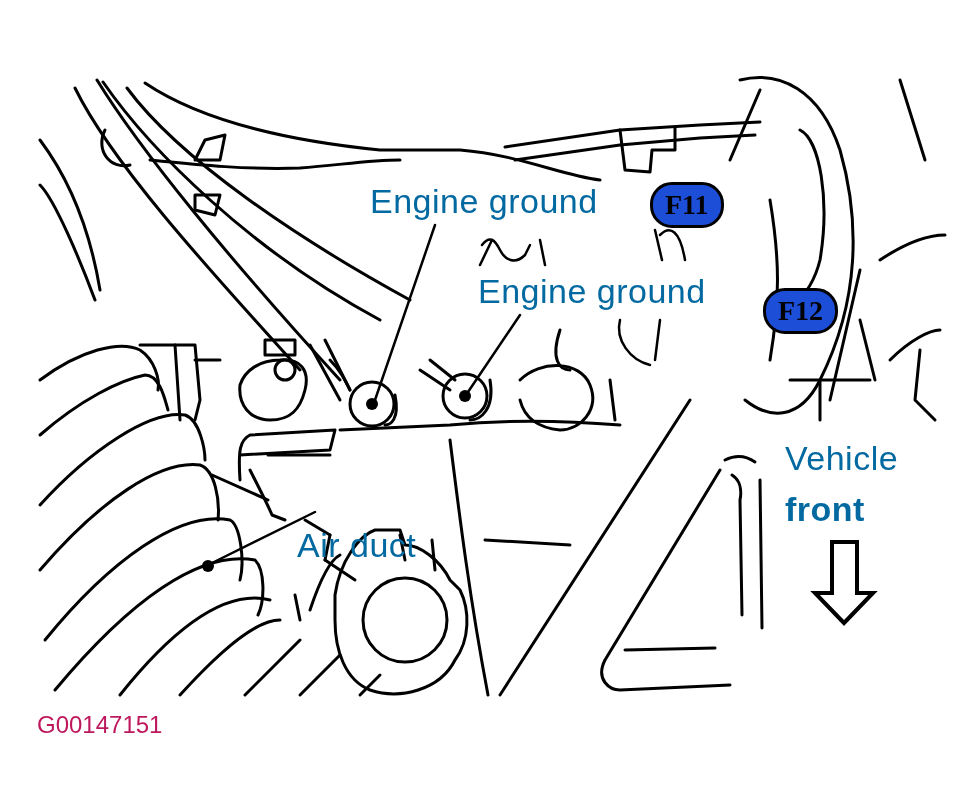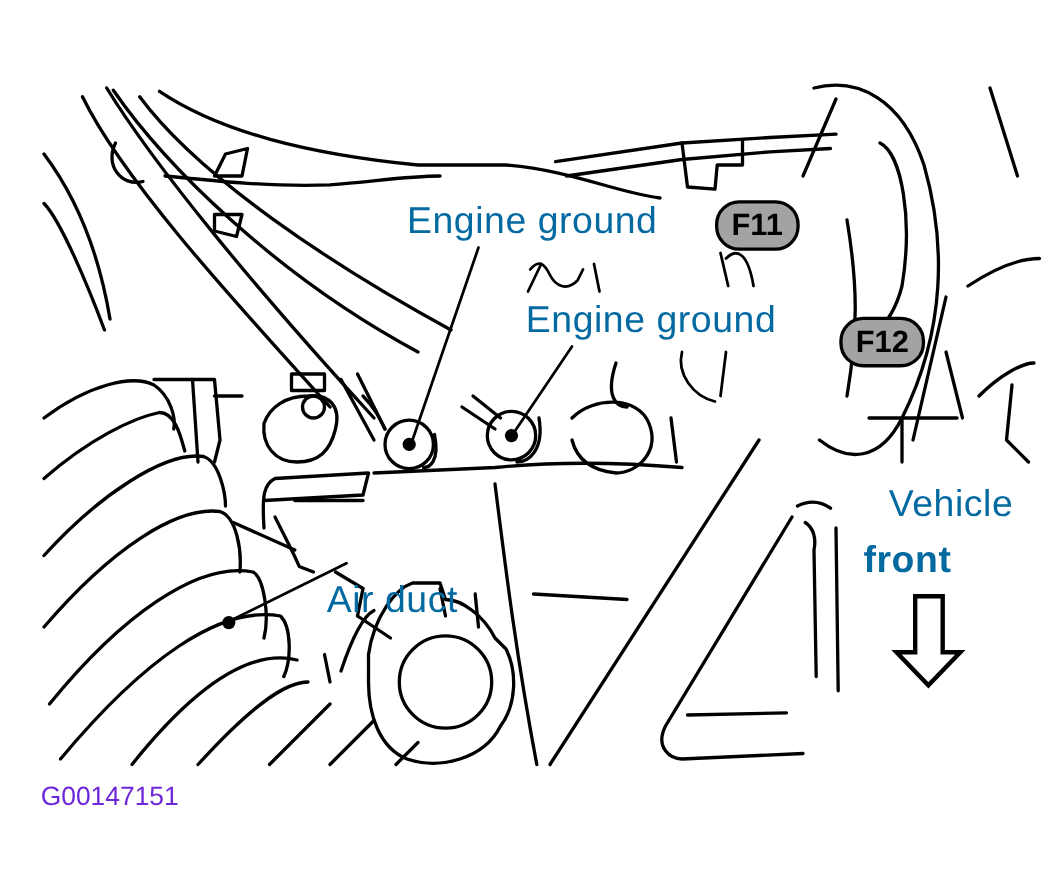--- a/index.html
+++ b/index.html
@@ -2,22 +2,22 @@
 <html><head>
   <meta charset="utf-8">
   <style>
     html, body { margin: 0; padding: 0; background: #ffffff; }
     body { width: 965px; height: 809px; position: relative; overflow: hidden; font-family: "Liberation Sans", sans-serif; }
     #diagram { position: absolute; left: 0; top: 0; width: 965px; height: 809px; }
     .ln { fill: none; stroke: #000; stroke-width: 3; stroke-linecap: round; stroke-linejoin: round; }
     .thin { stroke-width: 2.5; }
     .dot { fill: #000; }
     .label { position: absolute; color: #0369a1; font-size: 34px; letter-spacing: 0.5px; white-space: nowrap; line-height: 1; }
-    .badge { position: absolute; border: 3px solid #000; border-radius: 22px; font-weight: bold; font-size: 28px; line-height: 1; padding: 6px 12px 6px 12px; background: #a3a3a3; color: #000; }
-    .caption { position: absolute; font-size: 24px; color: #6d28d9; line-height: 1; }
+    .badge { position: absolute; border: 3px solid #000; border-radius: 22px; font-weight: bold; font-size: 28px; line-height: 1; padding: 6px 12px 6px 12px; background: #1d4ed8; color: #000; font-family: Liberation Serif, serif; }
+    .caption { position: absolute; font-size: 24px; color: #be185d; line-height: 1; }
     .arrow { position: absolute; }
   </style>
 </head>
 <body>
 
 <svg id="diagram" viewBox="0 0 965 809" xmlns="http://www.w3.org/2000/svg">
 
   <g>
     <path class="ln" d="M75 88 C 110 160, 200 260, 300 370"></path>
     <path class="ln" d="M97 80 C 140 150, 230 260, 340 380"></path>
@@ -137,20 +137,20 @@
 </svg>
 
 <div class="label" style="left:370px; top:184px;">Engine ground</div>
 <div class="badge" style="left:650px; top:182px;">F11</div>
 
 <div class="label" style="left:478px; top:274px;">Engine ground</div>
 <div class="badge" style="left:763px; top:288px;">F12</div>
 
 <div class="label" style="left:297px; top:492px;margin-top:36px;">Air duct</div>
 
-<div class="label" style="left:785px; top:441px;margin-left:23px;">Vehicle</div>
+<div class="label" style="left:785px; top:441px;">Vehicle</div>
 <div class="label" style="left:785px; top:492px;font-weight:bold;">front</div>
 
 <svg class="arrow" style="left:810px; top:538px;" width="70" height="90" viewBox="0 0 70 90">
   <path d="M22 4 L 47 4 L 47 55 L 63 55 L 34 85 L 5 55 L 22 55 Z" fill="#fff" stroke="#000" stroke-width="4" stroke-linejoin="miter"></path>
 </svg>
 
 <div class="caption" style="left:37px; top:713px;">G00147151</div>
 
 </body></html>

